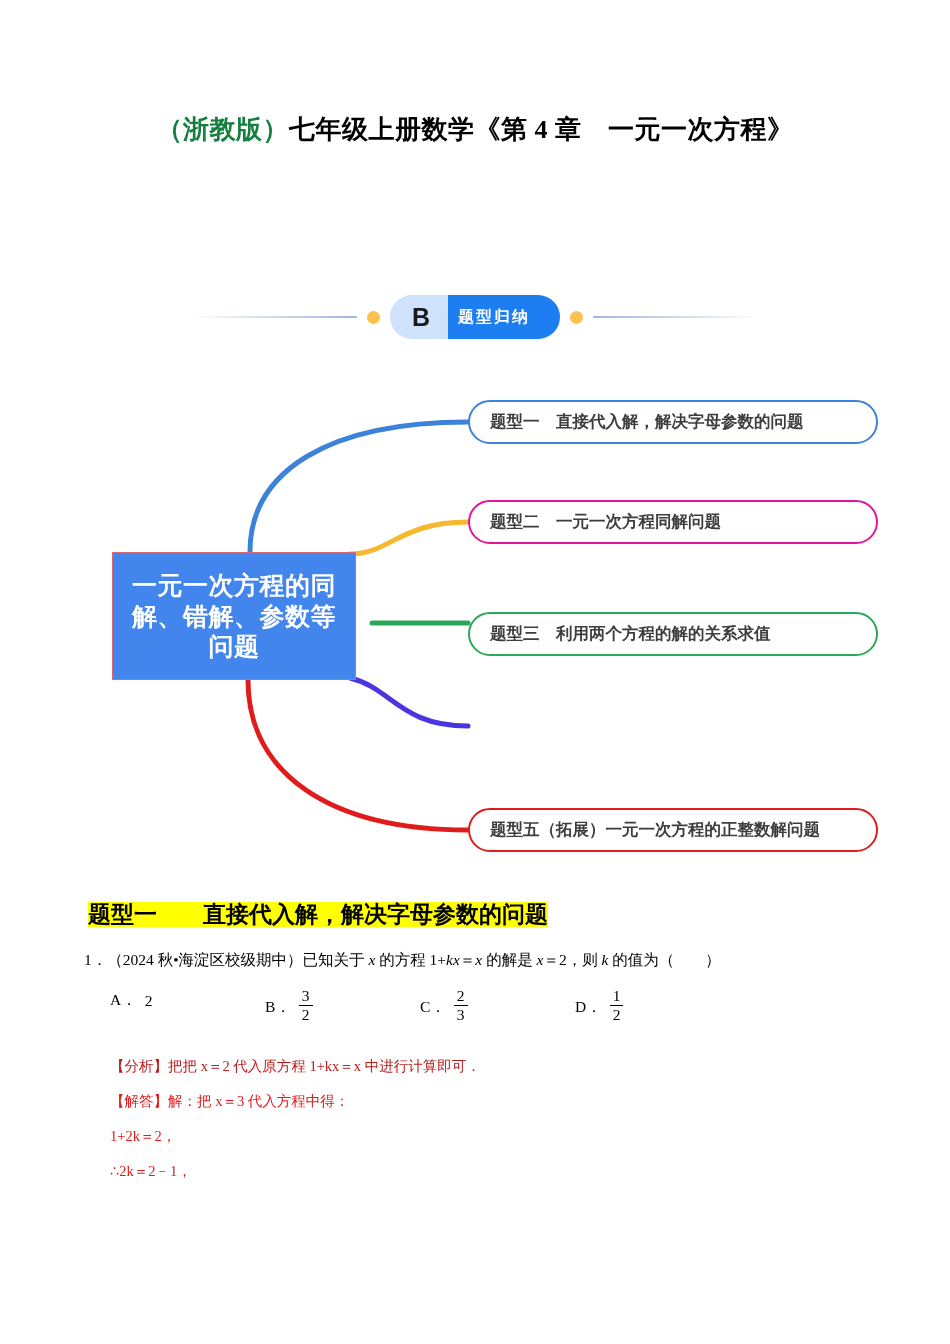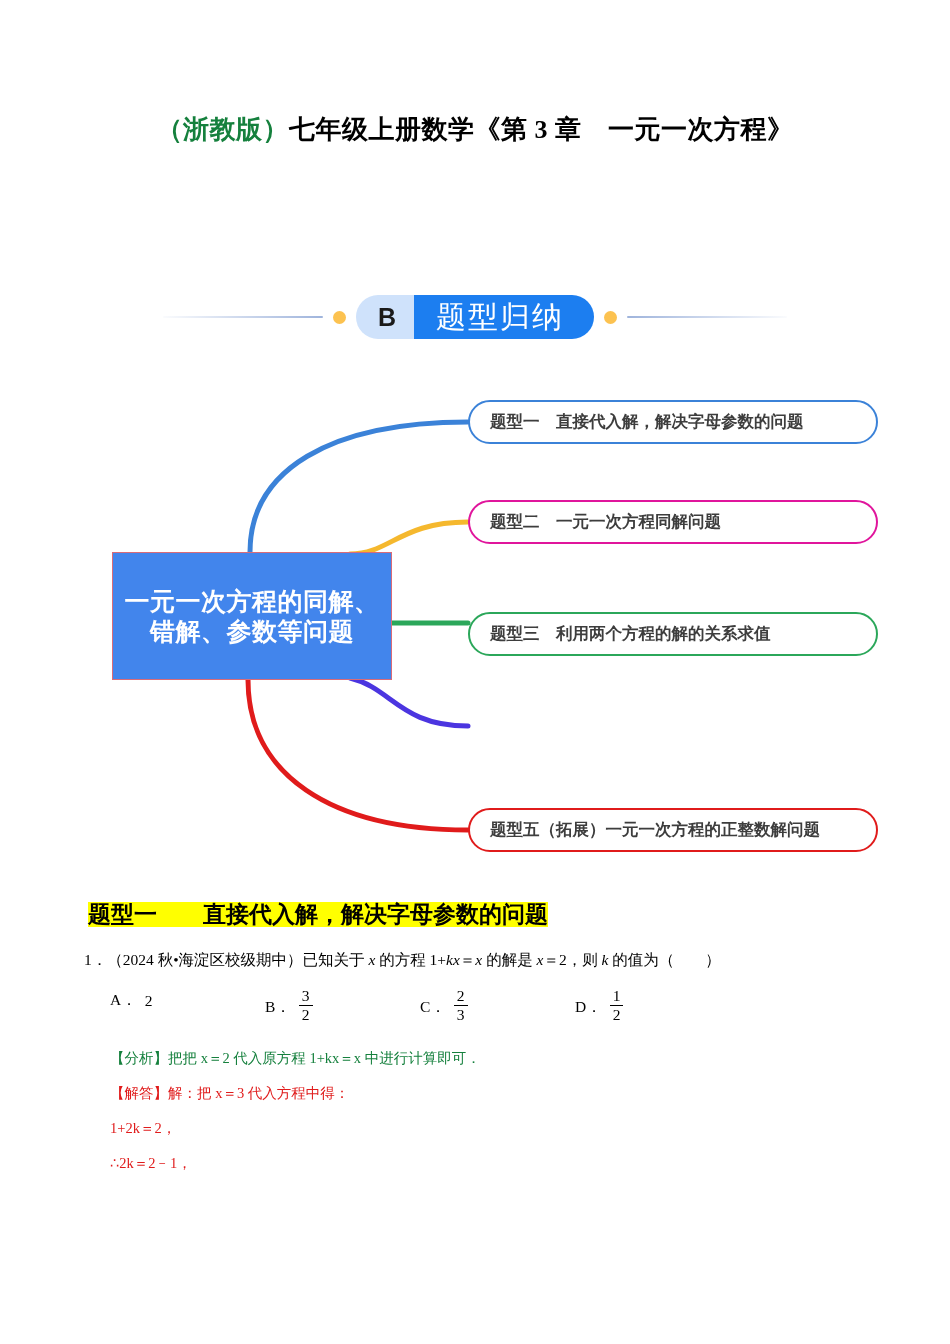--- a/index.html
+++ b/index.html
@@ -88,24 +88,24 @@
     font-family: "Liberation Sans", sans-serif;
     font-size: 25px;
     font-weight: bold;
     color: #1a1a1a;
   }
   .pill-label {
     background: #1c7ef0;
     display: flex;
     align-items: center;
     justify-content: center;
-    padding: 0 30px 0 22px;
+    padding: 0 30px 0 10px;
     font-family: "Liberation Sans", sans-serif;
-    font-size: 30px;
-    font-weight: normal;
+    font-size: 16px;
+    font-weight: bold;
     color: #ffffff;
     letter-spacing: 2px;
   }
 
   
   .mindmap {
     position: absolute;
     left: 0;
     top: 370px;
     width: 950px;
@@ -113,21 +113,21 @@
   }
   .mm-svg {
     position: absolute;
     left: 0;
     top: 0;
   }
   .center-node {
     position: absolute;
     left: 112px;
     top: 182px;
-    width: 280px;
+    width: 244px;
     height: 128px;
     background: #4285ec;
     border: 1.5px solid #d96b78;
     box-sizing: border-box;
     display: flex;
     align-items: center;
     justify-content: center;
     z-index: 3;
   }
   .center-node-text {
@@ -244,21 +244,21 @@
     margin-bottom: 14px;
     white-space: nowrap;
     color: #e01b1b;
   }
 </style>
 </head>
 <body>
 
 <div class="title-wrap">
   <div class="title-line1">
-    <span class="pub">（浙教版）</span><span>七年级上册数学《第 3 章　一元一次方程》</span>
+    <span class="pub">（浙教版）</span><span>七年级上册数学《第 4 章　一元一次方程》</span>
   </div>
 </div>
 
 <div class="banner">
   <div class="banner-line left"></div>
   <div class="banner-dot" style="background: rgb(252, 194, 80);"></div>
   <div class="pill">
     <div class="pill-b" style="background: rgb(207, 226, 251);">B</div>
     <div class="pill-label" style="background: rgb(28, 126, 240);">题型归纳</div>
   </div>
@@ -333,17 +333,17 @@
     <span class="lbl">D．</span>
     <span class="frac">
       <span class="num">1</span>
       <span class="bar"></span>
       <span class="den">2</span>
     </span>
   </div>
 </div>
 
 <div class="solution">
-  <div class="sol-line" style="color: #15803d;">【分析】把把 x＝2 代入原方程 1+kx＝x 中进行计算即可．</div>
+  <div class="sol-line" style="color: #b91c1c; margin-top: 8px;">【分析】把把 x＝2 代入原方程 1+kx＝x 中进行计算即可．</div>
   <div class="sol-line" style="color: rgb(224, 27, 27);">【解答】解：把 x＝3 代入方程中得：</div>
   <div class="sol-line" style="color: rgb(224, 27, 27);">1+2k＝2，</div>
   <div class="sol-line" style="color: rgb(224, 27, 27);">∴2k＝2﹣1，</div>
 </div>
 
 </body></html>

